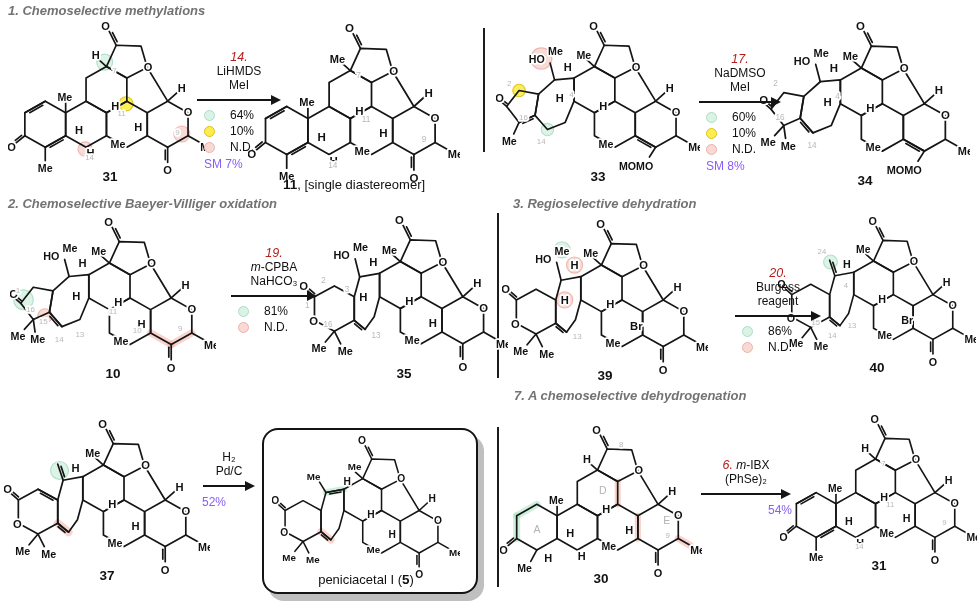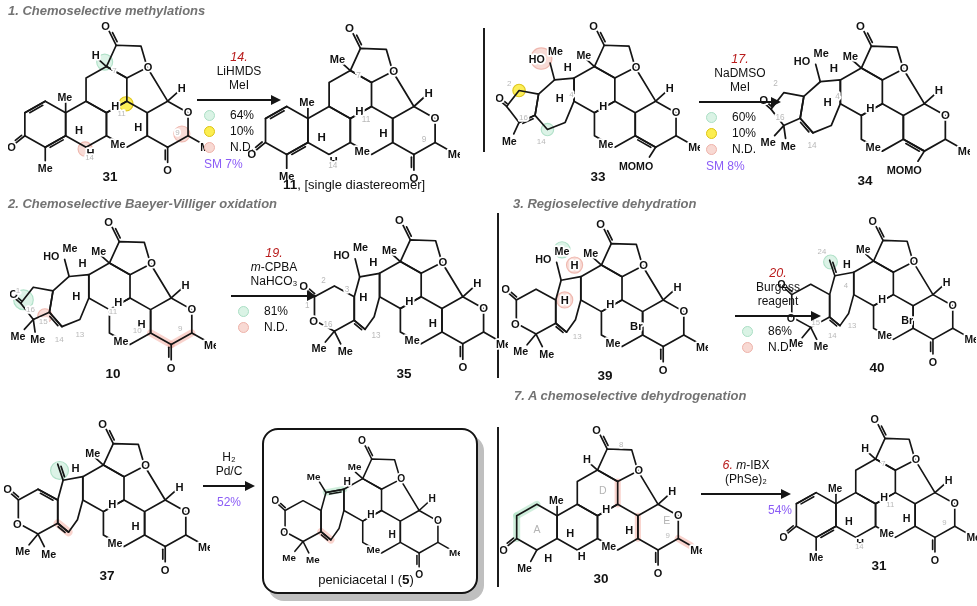--- a/index.html
+++ b/index.html
@@ -701,21 +701,21 @@
         <span>N.D.</span>
       </div>
     </div>
     <div class="rx" style="left: 202px; top: 450px; width: 54px;">
       <div class="rx-line"><span>H₂</span></div>
       <div class="rx-line"><span>Pd/C</span></div>
       <svg width="54" height="12" class="rx-arrow">
         <line x1="1" y1="6" x2="45" y2="6" stroke="#151515" stroke-width="2"></line>
         <polygon points="43,1 53,6 43,11" fill="#151515"></polygon>
       </svg>
-      <div class="rx-foot" style="text-align: center;">52%</div>
+      <div class="rx-foot" style="text-align: left;">52%</div>
     </div>
     <div class="rx" style="left: 700px; top: 458px; width: 92px;">
       <div class="rx-line"><span class="rx-step">6.</span><span> </span><i class="rx-em">m</i><span>-IBX</span></div>
       <div class="rx-line"><span>(PhSe)₂</span></div>
       <svg width="92" height="12" class="rx-arrow">
         <line x1="1" y1="6" x2="83" y2="6" stroke="#151515" stroke-width="2"></line>
         <polygon points="81,1 91,6 81,11" fill="#151515"></polygon>
       </svg>
       <div class="rx-foot" style="text-align: right;">54%</div>
     </div>

